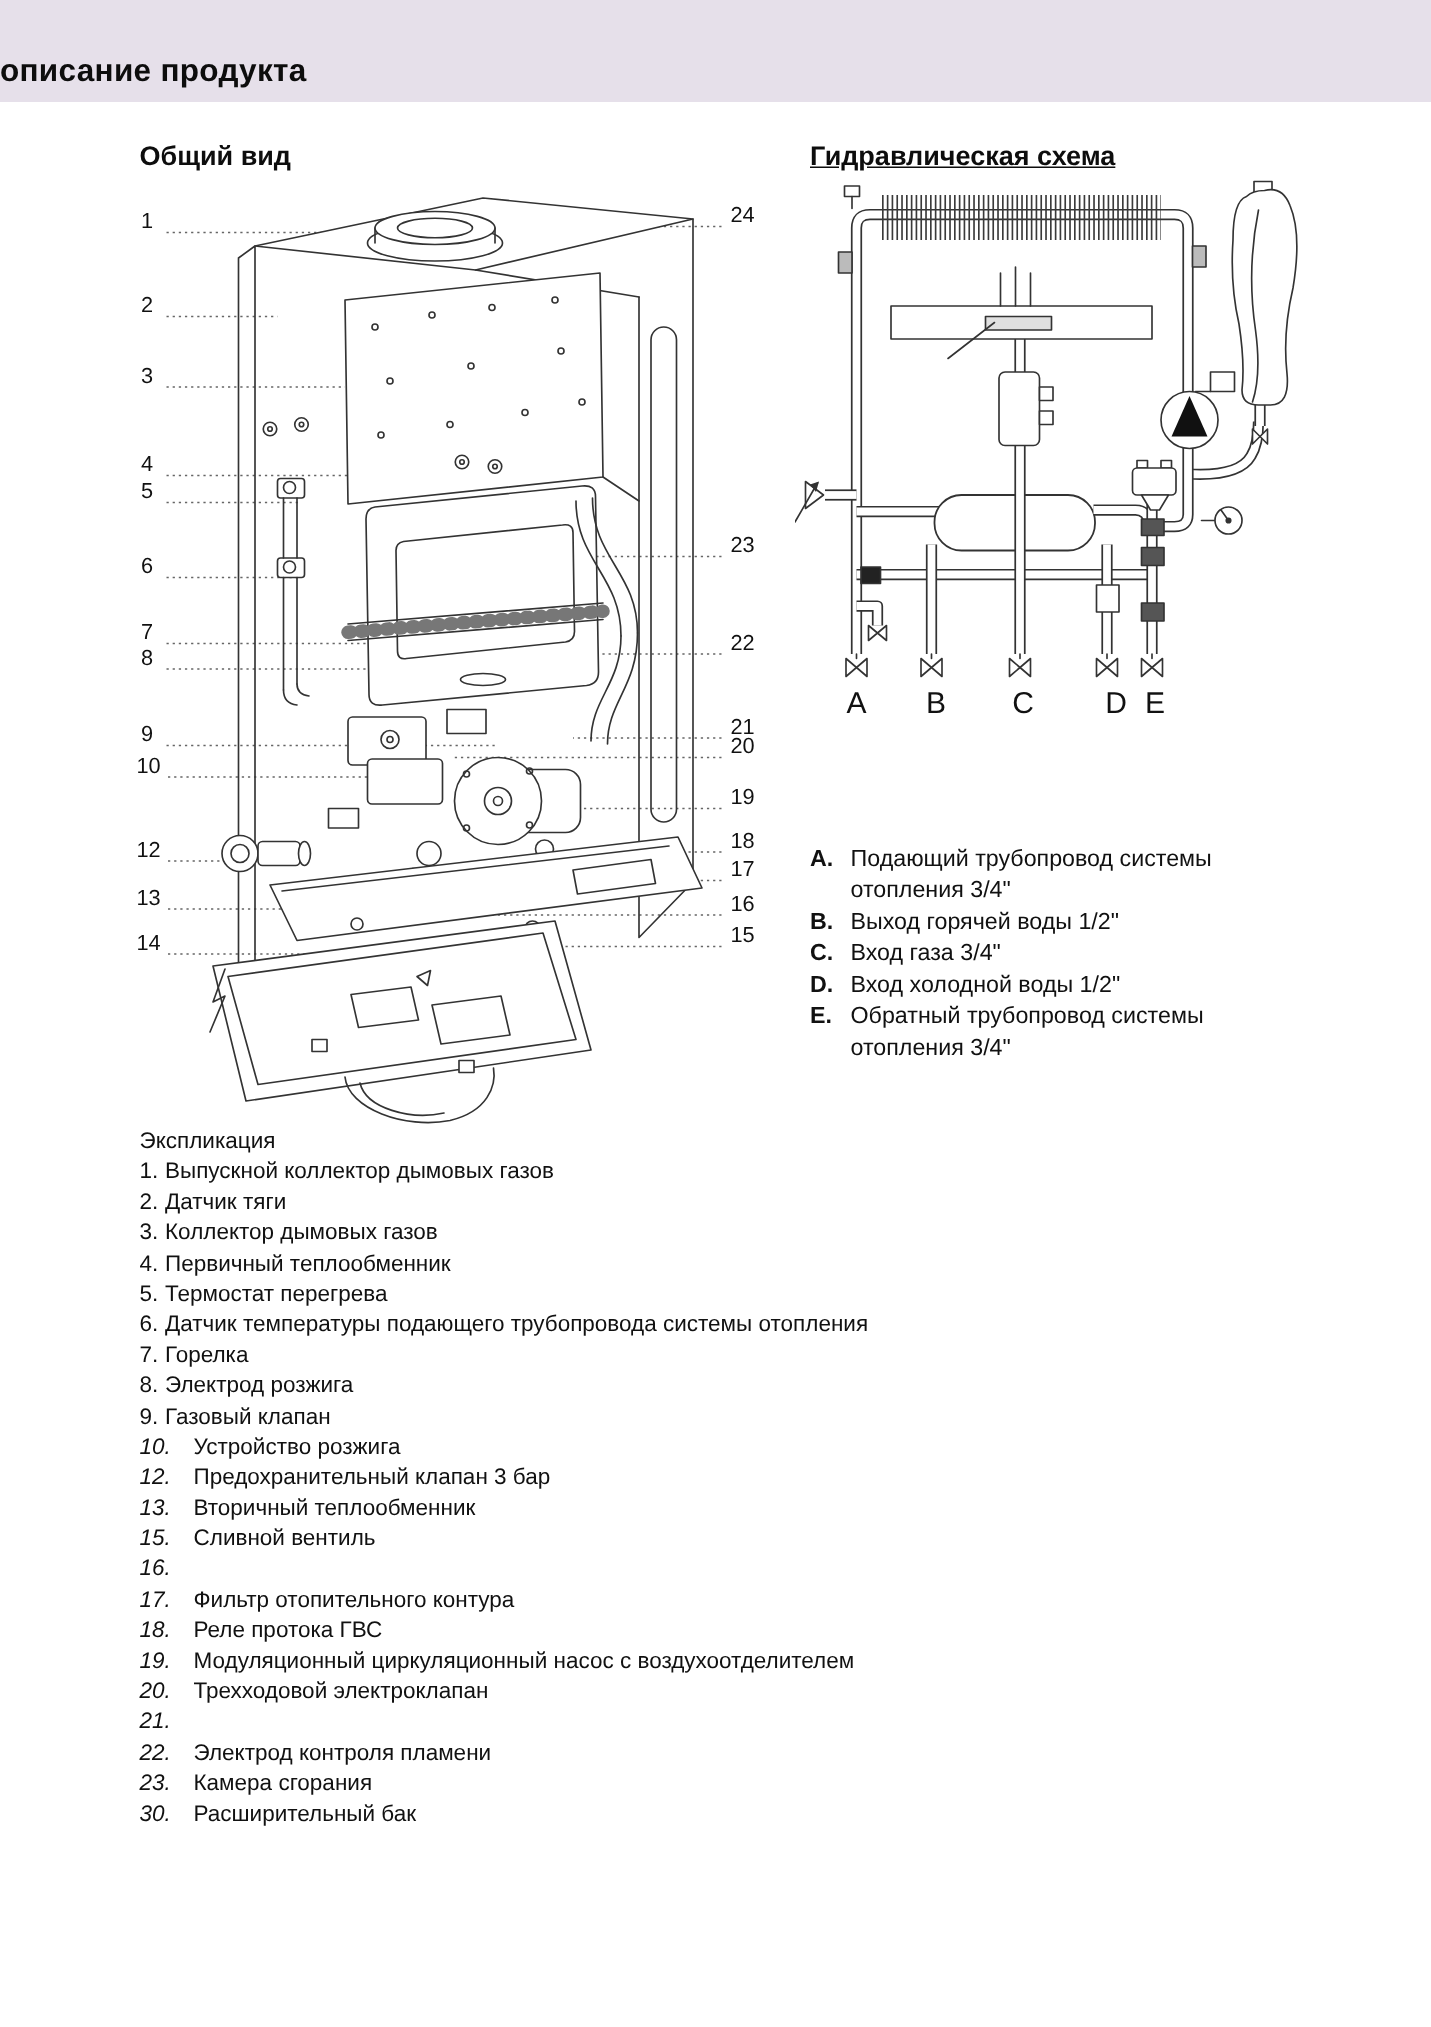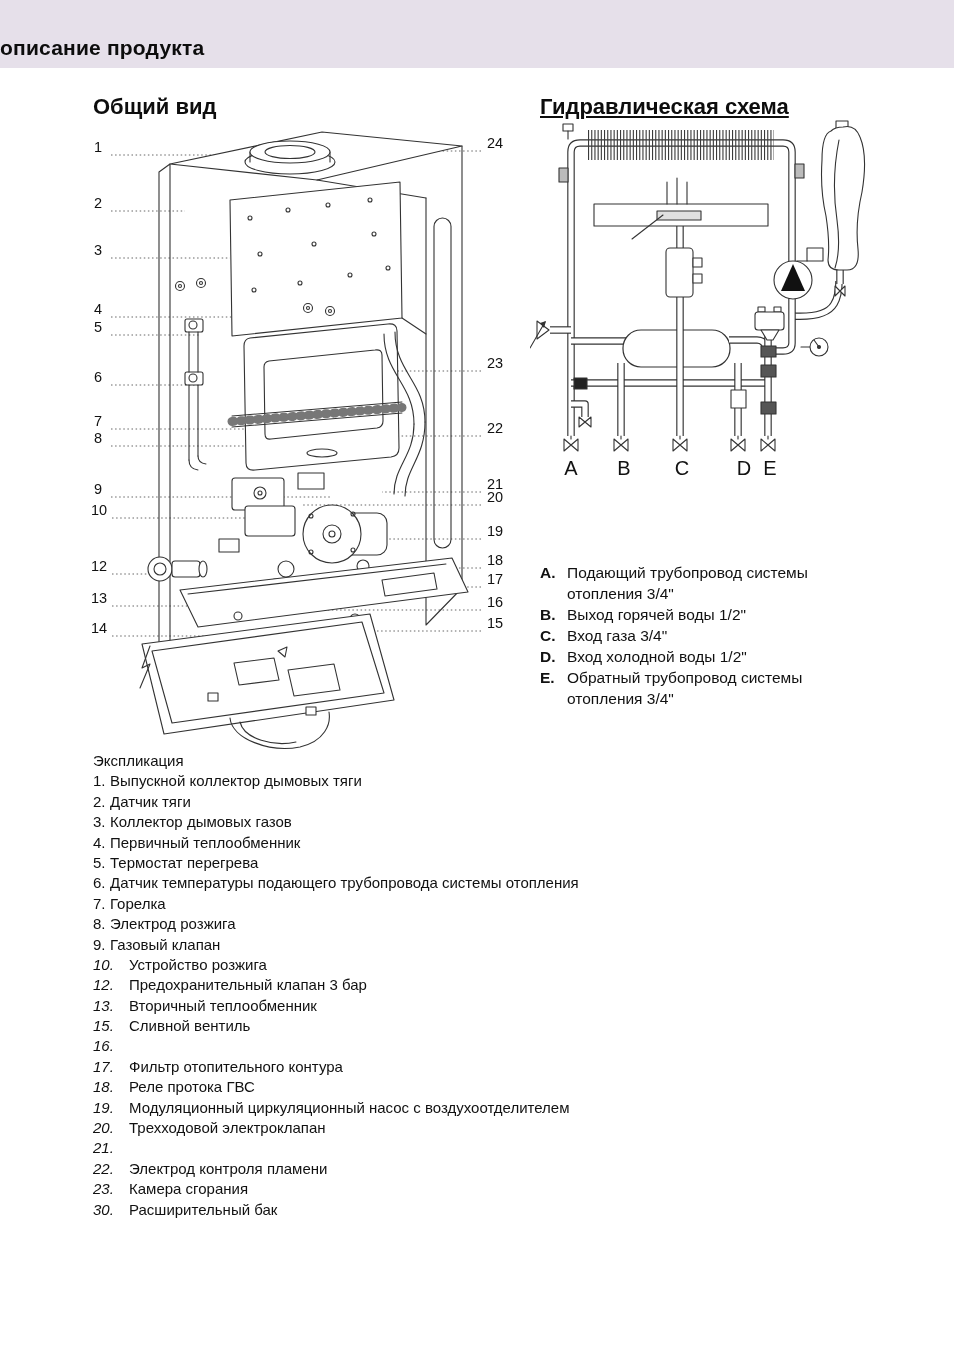--- a/index.html
+++ b/index.html
@@ -2,21 +2,21 @@
 <html lang="ru"><head>
 <meta charset="utf-8">
 <style>
   html,body{margin:0;padding:0;background:#fff;}
   .page{position:relative;width:954px;height:1351px;background:#fff;overflow:hidden;
         font-family:"Liberation Sans","DejaVu Sans",sans-serif;color:#111;}
   .topbar{position:absolute;left:0;top:0;width:954px;height:68px;background:#e6e0ea;
           display:flex;align-items:flex-end;box-sizing:border-box;
           padding:0 91px 8px 0;}
   .topbar h1{margin:0;font-size:21px;font-weight:bold;color:#0d0d0d;letter-spacing:.2px;}
-  .sec-title{position:absolute;margin:0;font-size:22px;font-weight:bold;color:#0d0d0d;}
+  .sec-title{position:absolute;margin:0;font-size:18px;font-weight:bold;color:#0d0d0d;}
   #title-general{left:93px;top:94px;}
   #title-hydraulic{left:540px;top:94px;text-decoration:underline;}
   .fig{position:absolute;}
   #fig-boiler{left:82px;top:122px;}
   #fig-hydraulic{left:530px;top:118px;}
   .co{font-size:14.5px;fill:#111;}
   .hl{font-size:20px;fill:#111;}
   .po{stroke:#333;stroke-width:7.5;fill:none;stroke-linejoin:round;stroke-linecap:butt;}
   .pi{stroke:#fff;stroke-width:5.2;fill:none;stroke-linejoin:round;stroke-linecap:butt;}
   .ln{stroke:#333;fill:none;stroke-width:1.1;stroke-linejoin:round;stroke-linecap:round;}
@@ -361,21 +361,21 @@
     <div class="cl-row">
       <span class="cl-key">E.</span>
       <span class="cl-text">Обратный трубопровод системы отопления 3/4"</span>
     </div>
   </div>
 
   <div class="explication">
     <div class="exp-title">Экспликация</div>
     <div class="exp-row n1">
         <span class="exp-num">1.</span>
-        <span class="exp-text">Выпускной коллектор дымовых тяги</span>
+        <span class="exp-text">Выпускной коллектор дымовых газов</span>
       </div>
     <div class="exp-row n1">
         <span class="exp-num">2.</span>
         <span class="exp-text">Датчик тяги</span>
       </div>
     <div class="exp-row n1">
         <span class="exp-num">3.</span>
         <span class="exp-text">Коллектор дымовых газов</span>
       </div>
     <div class="exp-row n1">

